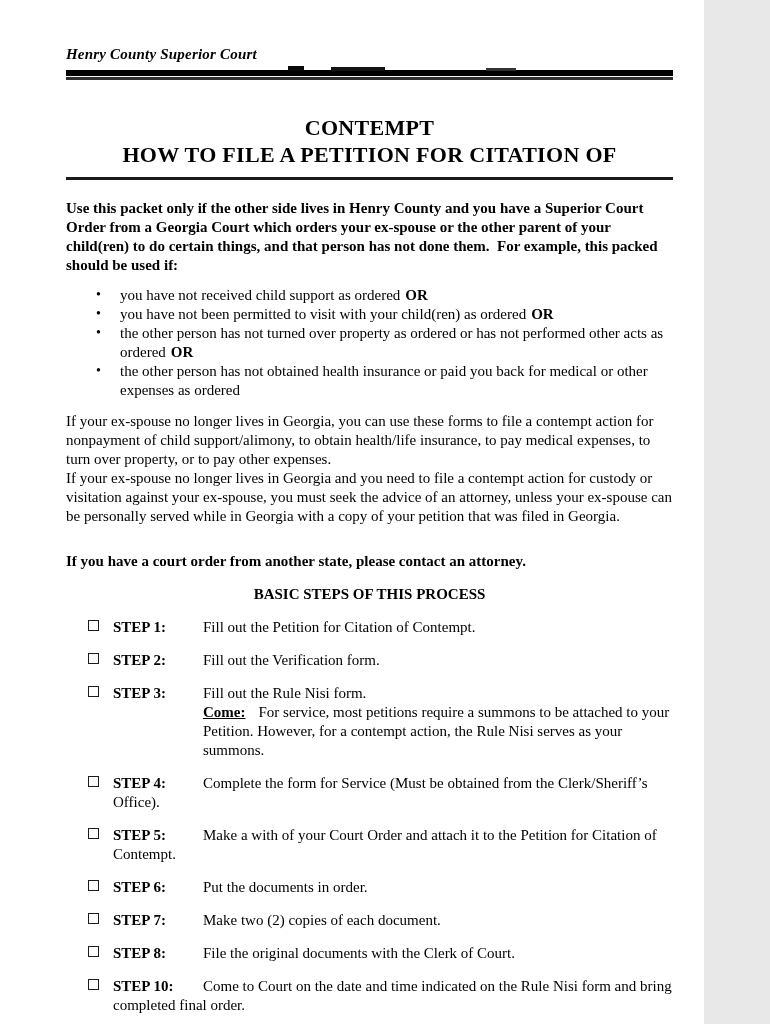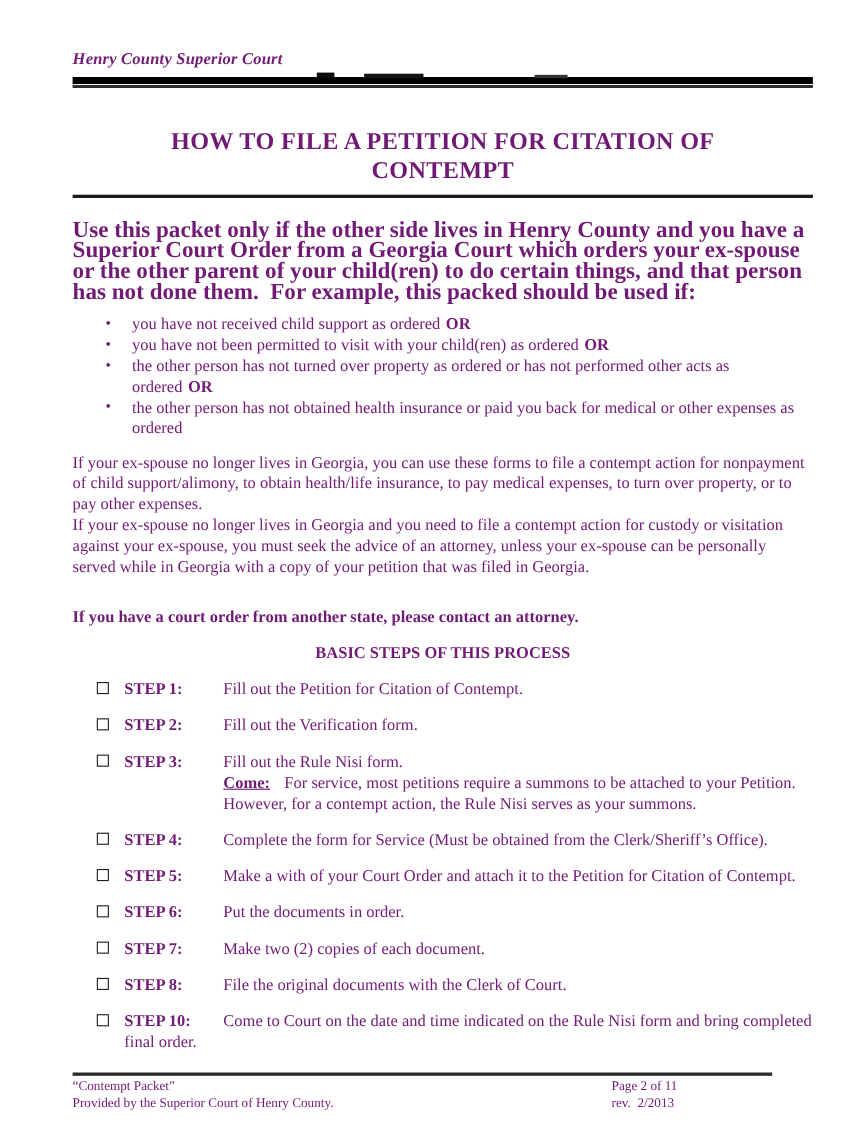--- a/index.html
+++ b/index.html
@@ -1,18 +1,18 @@
 <!DOCTYPE html>
 <html><head>
 <meta charset="utf-8">
 <style>
   html,body{margin:0;padding:0;background:#e8e8e8;}
   .page{
-    width:770px;height:1024px;background:#ffffff;position:relative;
-    font-family:"Liberation Serif","DejaVu Serif",serif;color:#701a75;
+    width:704px;height:1024px;background:#ffffff;position:relative;
+    font-family:"Liberation Serif","DejaVu Serif",serif;color:#000000;
     overflow:hidden;box-sizing:border-box;
   }
   .content{padding:0 31px 0 66px;}
   .pre{white-space:pre-wrap;}
 
   
   .court-name{
     margin-top:45px;font-size:15px;font-weight:bold;font-style:italic;
     letter-spacing:.2px;line-height:18px;
   }
@@ -25,21 +25,21 @@
   .rule-bar .smudge3{position:absolute;top:-2px;left:420px;width:30px;height:3px;background:#333;}
 
   
   .title{
     margin-top:34px;text-align:center;font-size:22px;font-weight:bold;
     line-height:27px;letter-spacing:.3px;
   }
   .title-underline{margin-top:9px;height:3px;background:#1a1a1a;}
 
   
-  .intro{margin-top:19px;font-size:21px;font-weight:bold;line-height:19px;}
+  .intro{margin-top:19px;font-size:15px;font-weight:bold;line-height:19px;}
   .bullets{margin-top:11px;}
   .bullet{position:relative;padding-left:54px;font-size:15px;line-height:19px;}
   .bullet .b-dot{position:absolute;left:30px;top:-1px;font-size:14px;}
   .bullet .or{font-weight:bold;margin-left:5px;}
   .para{margin-top:0;font-size:15px;line-height:19px;}
   .para.gap{margin-top:12px;}
   .attorney{margin-top:26px;font-size:15px;font-weight:bold;line-height:19px;}
   .steps-heading{margin-top:14px;text-align:center;font-size:15px;font-weight:bold;line-height:19px;}
 
   
@@ -67,22 +67,22 @@
   <div class="content">
 
     <div class="court-name">Henry County Superior Court</div>
     <div class="rule-bar">
       <span class="smudge1"></span>
       <span class="smudge2"></span>
       <span class="smudge3"></span>
     </div>
 
     <div class="title">
+      <div>CONTEMPT</div>
       <div>HOW TO FILE A PETITION FOR CITATION OF</div>
-      <div>CONTEMPT</div>
     </div>
     <div class="title-underline"></div>
 
     <div class="intro pre">Use this packet only if the other side lives in Henry County and you have a Superior Court Order from a Georgia Court which orders your ex-spouse or the other parent of your child(ren) to do certain things, and that person has not done them.  For example, this packed should be used if:</div>
 
     <div class="bullets">
       <div class="bullet">
         <span class="b-dot">•</span><span>you have not received child support as ordered</span><span class="or">OR</span>
       </div>
       <div class="bullet">

